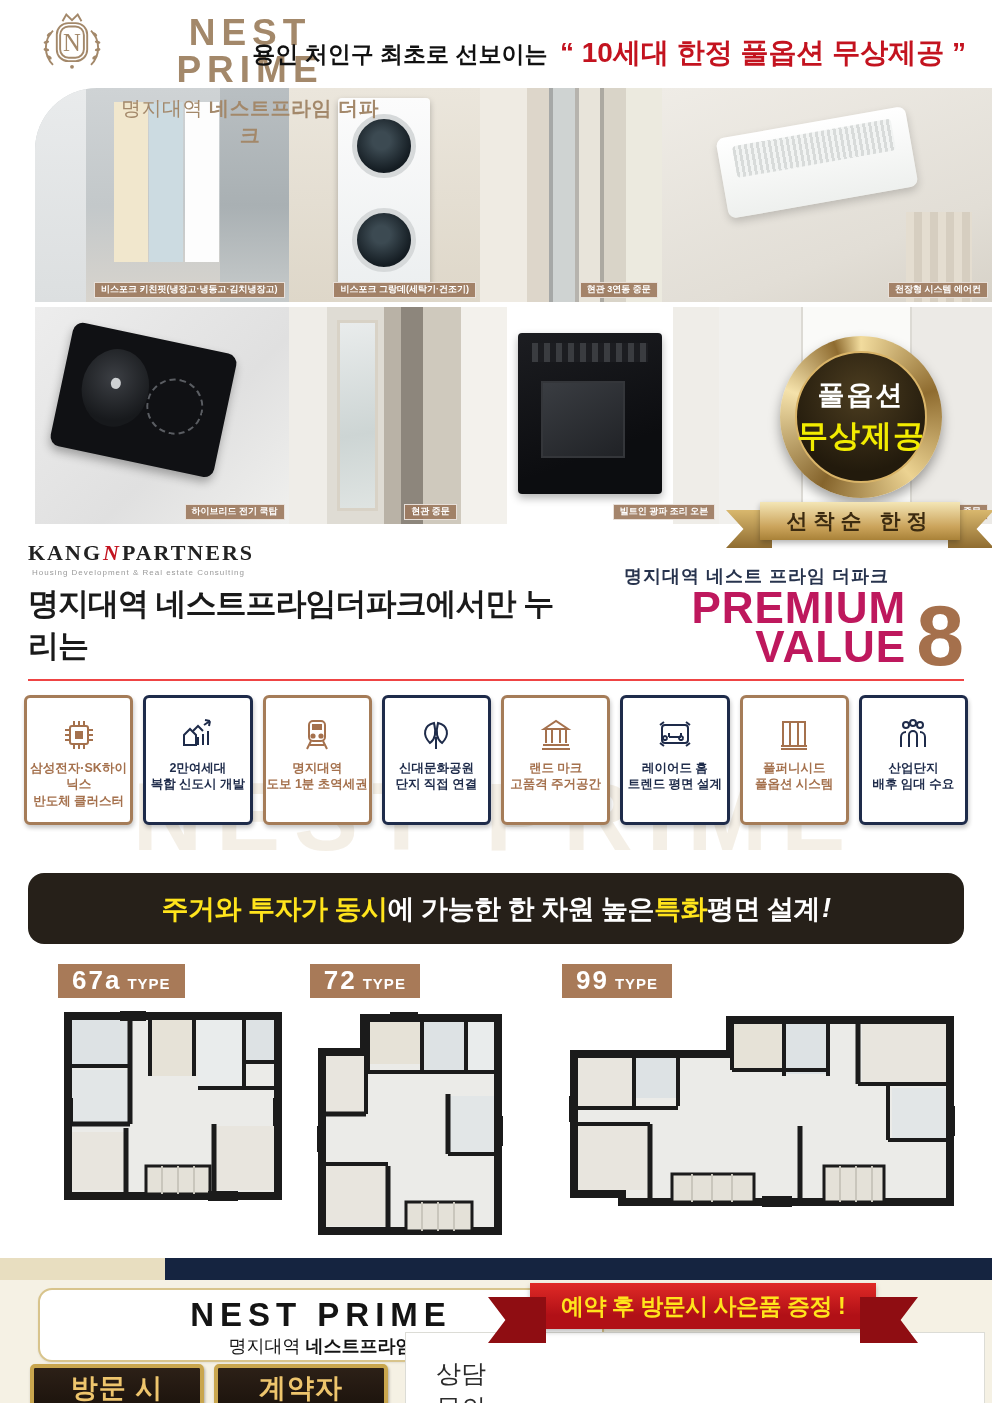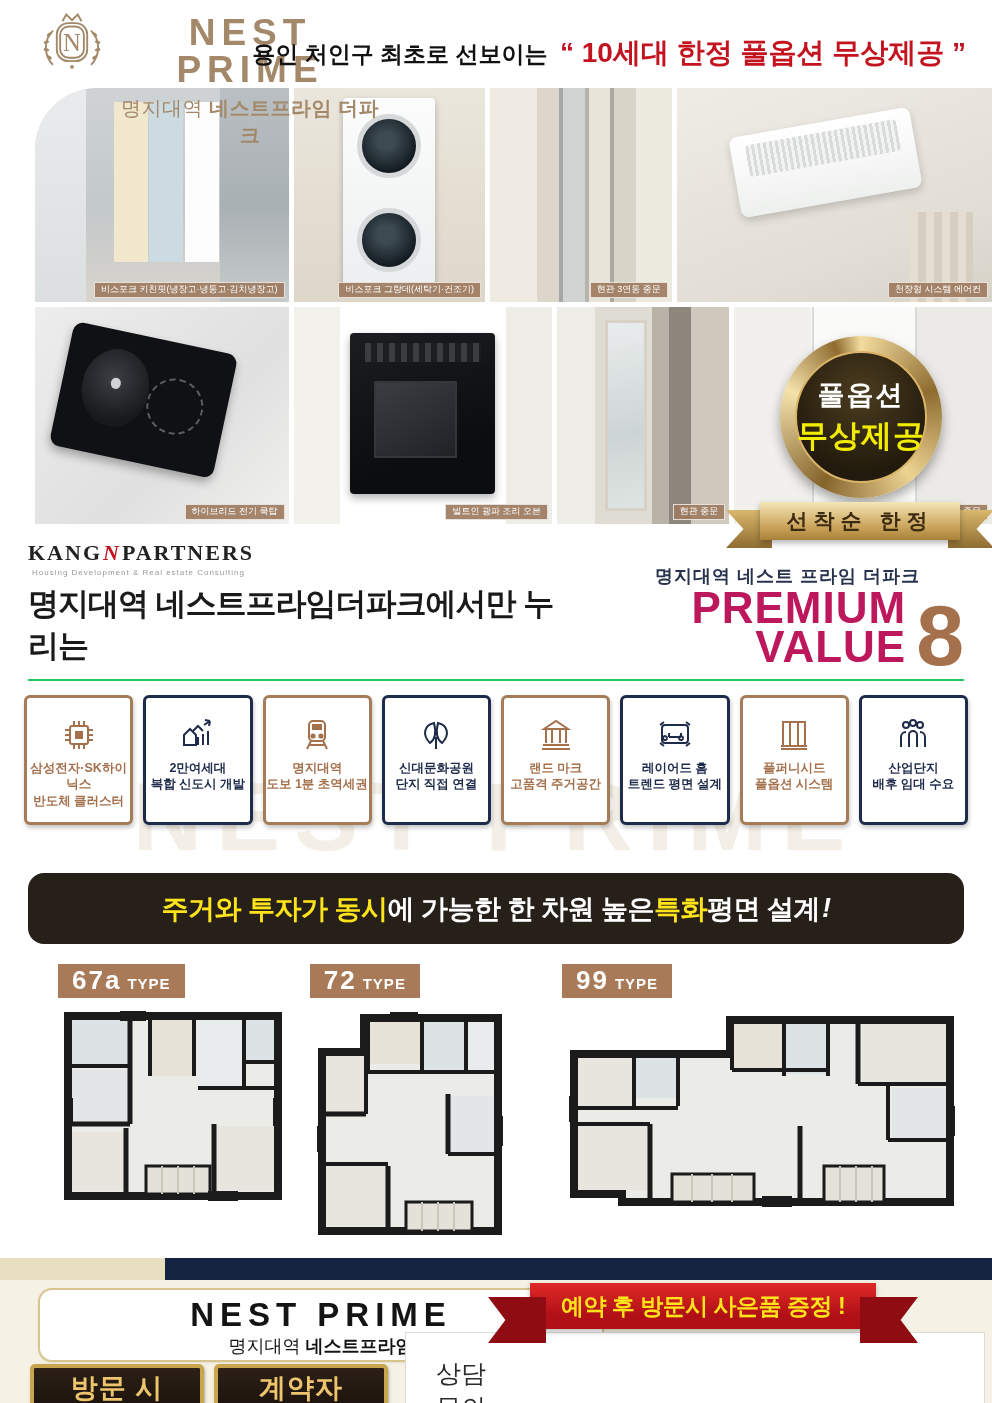--- a/index.html
+++ b/index.html
@@ -13,21 +13,21 @@
   .brandblock{position:absolute;left:120px;top:14px;width:260px;text-align:center;}
   .brand{font-size:37px;font-weight:800;letter-spacing:6px;color:#a3886a;line-height:1;}
   .brand-sub{margin-top:7px;font-size:20px;color:#a3886a;letter-spacing:.5px;}
   .brand-sub b{font-weight:800;}
   .tagline{position:absolute;right:26px;top:34px;white-space:nowrap;}
   .tag-prefix{font-size:23px;font-weight:800;color:#111;}
   .tag-red{font-size:28px;font-weight:800;color:#c3131f;margin-left:8px;}
 
   
   .gallery{position:relative;margin-left:35px;width:957px;z-index:2;}
-  .grow{display:flex;gap:5px;}
+  .grow{display:flex;font-weight:bold;}
   .row1{height:214px;}
   .row2{height:217px;margin-top:5px;}
   .ph{position:relative;overflow:hidden;margin:0;}
   .row1 .c1{flex:0 0 26.5%;} .row1 .c2{flex:0 0 20%;} .row1 .c3{flex:0 0 19%;} .row1 .c4{flex:1;}
   .row2 .c1{flex:0 0 26.5%;} .row2 .c2{flex:0 0 27%;} .row2 .c3{flex:0 0 18%;} .row2 .c4{flex:1;}
   .chip{position:absolute;bottom:4px;right:4px;background:rgba(157,123,95,.92);border:1px solid rgba(255,255,255,.75);color:#fff;font-size:9px;line-height:1.1;padding:2px 6px;white-space:nowrap;}
   .ph1{background:linear-gradient(180deg,#cfd3d5 0%,#c3c8ca 55%,#d8d4cd 100%);border-top-left-radius:62px;}
   .ph1 .panelA,.ph1 .panelB,.ph1 .panelC{position:absolute;top:14px;height:160px;width:13.5%;}
   .ph1 .panelA{left:31%;background:#f1e7cd;}
   .ph1 .panelB{left:45%;background:#ccdbe1;}
@@ -64,27 +64,27 @@
   .medal-core{position:absolute;inset:15px;border-radius:50%;background:radial-gradient(circle at 50% 32%,#4c3d20,#221a0c 72%);border:2px solid #d9b468;display:flex;flex-direction:column;align-items:center;justify-content:center;}
   .m1{color:#fff;font-size:27px;font-weight:800;letter-spacing:2px;}
   .m2{color:#f2ec00;font-size:31px;font-weight:800;letter-spacing:1px;margin-top:2px;}
   .ribbon-gold{position:absolute;left:8px;bottom:8px;width:200px;height:38px;background:linear-gradient(180deg,#f4e6b6,#cba45c 65%,#a98238);display:flex;align-items:center;justify-content:center;box-shadow:0 3px 6px rgba(0,0,0,.3);}
   .ribbon-gold::before,.ribbon-gold::after{content:"";position:absolute;top:8px;width:46px;height:38px;background:linear-gradient(180deg,#d9b86e,#8f6c30);z-index:-1;}
   .ribbon-gold::before{left:-34px;clip-path:polygon(0 0,100% 0,100% 100%,0 100%,38% 50%);}
   .ribbon-gold::after{right:-34px;clip-path:polygon(0 0,100% 0,62% 50%,100% 100%,0 100%);}
   .ribbon-gold span{color:#3c2b10;font-size:21px;font-weight:800;letter-spacing:6px;}
 
   
-  .premium{position:relative;margin:16px 28px 0;display:flex;justify-content:space-between;align-items:flex-end;border-bottom:2px solid #22c55e;padding-bottom:12px;z-index:2;}
+  .premium{position:relative;margin:16px 28px 0;display:flex;justify-content:space-between;align-items:flex-end;border-bottom:2px solid #ef4444;padding-bottom:12px;z-index:2;}
   .kp-line{font-family:"Liberation Serif","DejaVu Serif",serif;font-size:22px;letter-spacing:2px;color:#222;font-weight:700;}
   .kp-line .kpn{color:#c3131f;font-style:italic;padding:0 1px;}
   .kp-sub{font-size:8px;color:#9a9a9a;letter-spacing:1px;margin:2px 0 6px 4px;}
   .headline{margin:0;font-size:31px;font-weight:800;color:#1a1a1a;letter-spacing:-1px;}
   .pv{; text-align:right;}
-  .pv-over{font-size:18px;font-weight:800;color:#27334d;letter-spacing:1px;margin-right:44px;}
+  .pv-over{font-size:18px;font-weight:800;color:#27334d;letter-spacing:1px;margin-right:75px;}
   .pv-row{display:flex;align-items:flex-end;justify-content:flex-end;gap:10px;}
   .pv-title{font-size:44px;font-weight:800;color:#be185d;letter-spacing:1px;line-height:.9;}
   .pv-num{font-size:86px;font-weight:800;color:#a5704c;line-height:.72;}
 
   
   .features{position:relative;margin:14px 24px 0;display:grid;grid-template-columns:repeat(8,1fr);gap:10px;z-index:2;}
   .feat{background:#fff;border:3px solid;border-radius:6px;height:130px;display:flex;flex-direction:column;align-items:center;justify-content:flex-start;padding-top:12px;box-shadow:1px 3px 4px rgba(0,0,0,.22);}
   .accent-brown{border-color:#a57c58;color:#a5714d;}
   .accent-navy{border-color:#1e2b4a;color:#1e2b4a;}
   .feat-icon{height:50px;display:flex;align-items:center;}
@@ -206,30 +206,30 @@
       </figure>
     </div>
     <div class="grow row2">
       <figure class="ph ph5 c1">
         <div class="cooktop">
           <div class="pot"></div>
           <div class="ring"></div>
         </div>
         <figcaption class="chip">하이브리드 전기 쿡탑</figcaption>
       </figure>
+      <figure class="ph ph7 c3">
+        <div class="mirror"></div>
+        <figcaption class="chip">현관 중문</figcaption>
+      </figure>
       <figure class="ph ph6 c2">
         <div class="oven">
           <div class="ov-panel"></div>
           <div class="ov-win"></div>
         </div>
         <figcaption class="chip">빌트인 광파 조리 오븐</figcaption>
-      </figure>
-      <figure class="ph ph7 c3">
-        <div class="mirror"></div>
-        <figcaption class="chip">현관 중문</figcaption>
       </figure>
       <figure class="ph ph8 c4">
         <div class="line" style="left:30%"></div>
         <div class="line" style="left:70%"></div>
         <figcaption class="chip">3연동 중문</figcaption>
       </figure>
     </div>
 
     <div class="medal-wrap">
       <div class="medal">

